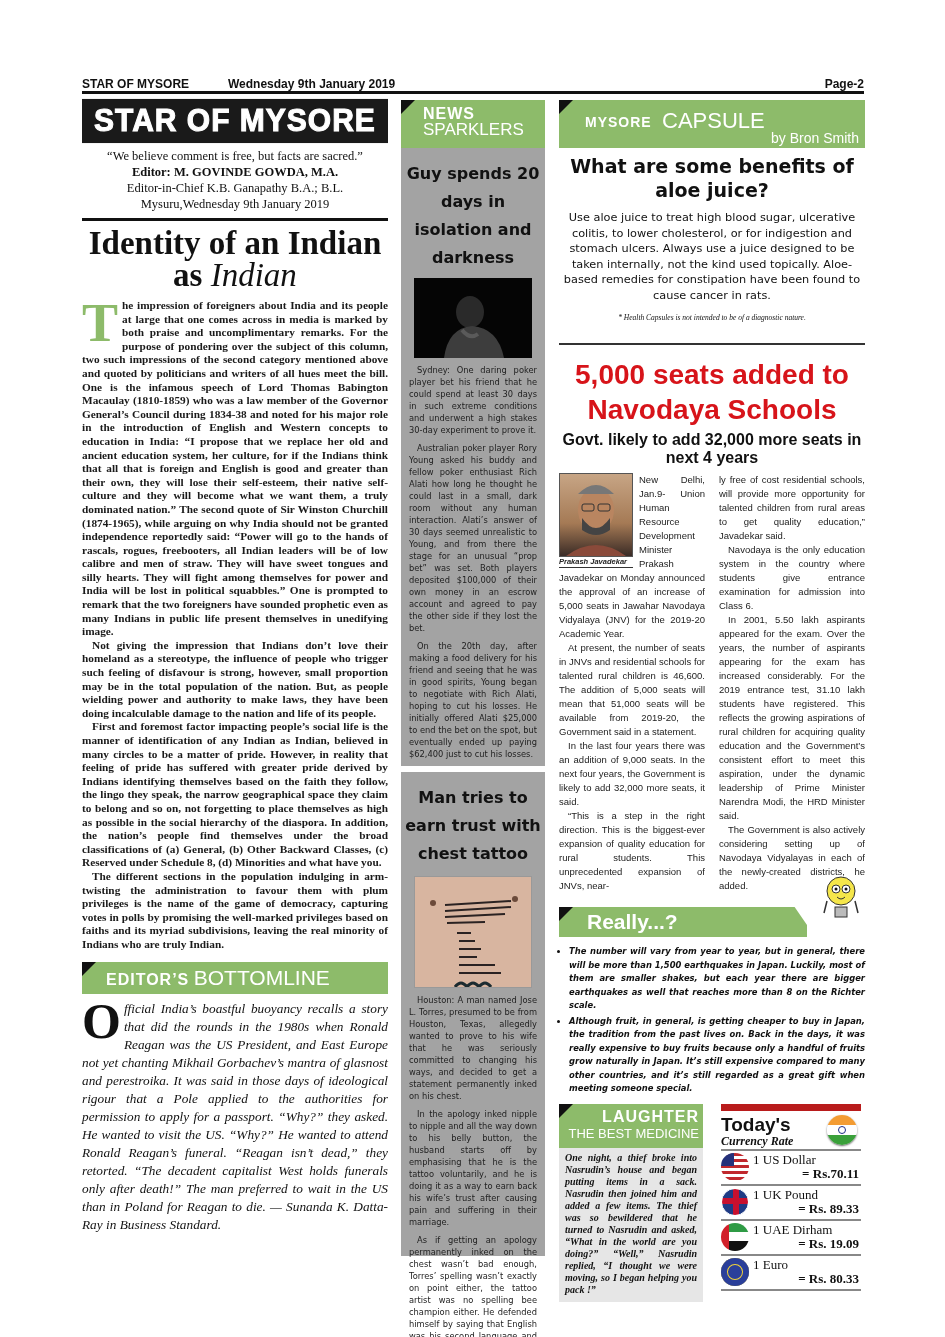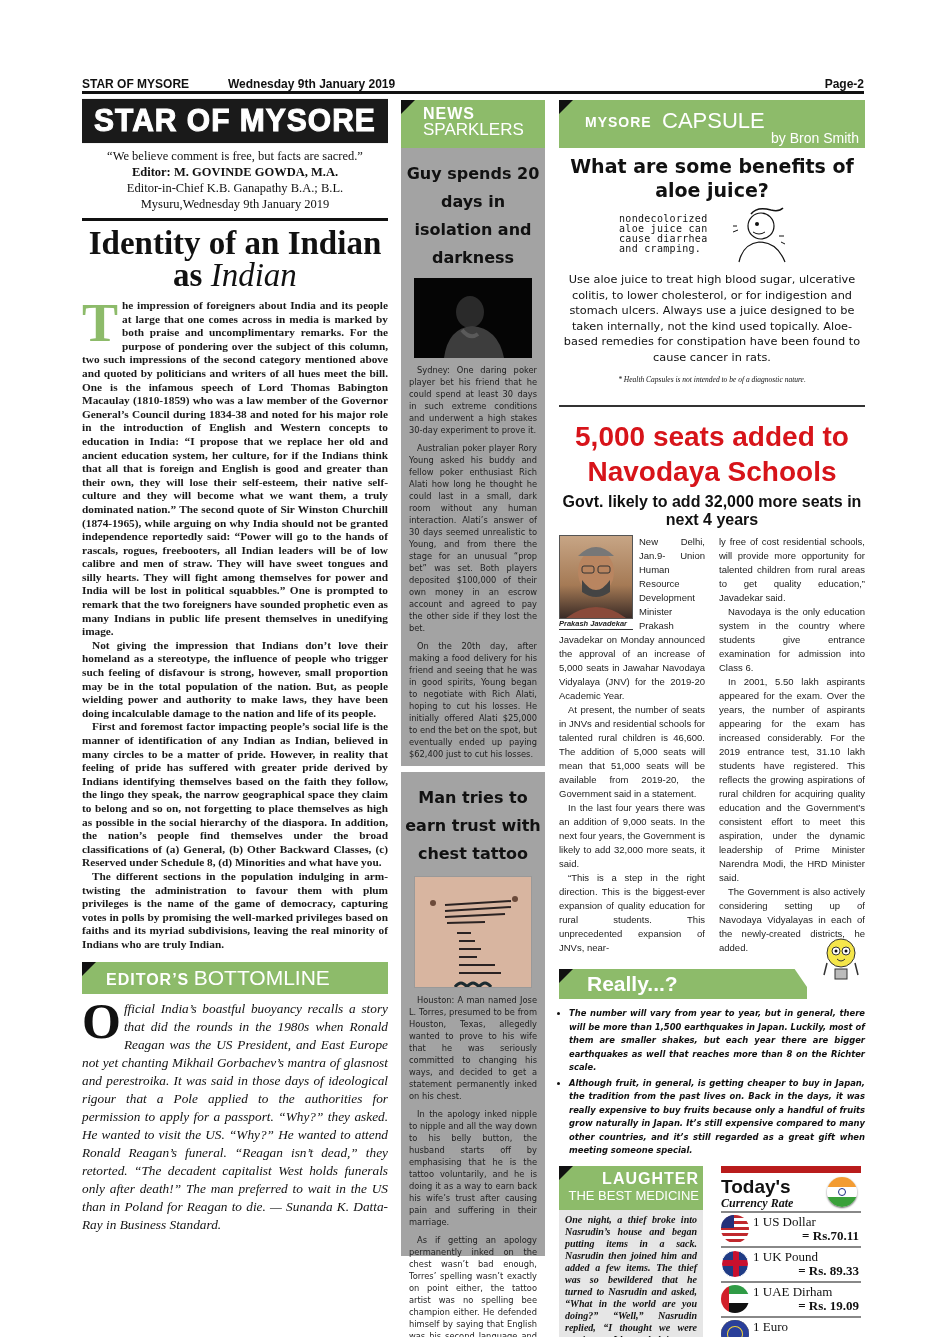--- a/index.html
+++ b/index.html
@@ -161,36 +161,20 @@
 </div>
 
 <div id="col3" class="abs">
   <div class="hc-head green">
     <div class="tri" style="left:0;top:0"></div>
     <span class="b">MYSORE</span>
     <span class="l">CAPSULE</span>
     <span class="by">by Bron Smith</span>
   </div>
   <div class="hc-title">What are some benefits of aloe juice?</div>
-  <div class="cartoon">
-    <div class="txt">
-      <div>nondecolorized</div>
-      <div>aloe juice can</div>
-      <div>cause diarrhea</div>
-      <div>and cramping.</div>
-    </div>
-    <svg class="abs" style="left:170px;top:0" width="70" height="58" viewBox="0 0 70 58">
-      <path d="M10 56 Q14 38 30 36 Q48 36 56 56" stroke="#111" fill="none" stroke-width="1.2"></path>
-      <circle cx="32" cy="20" r="13" stroke="#111" fill="none" stroke-width="1.2"></circle>
-      <path d="M22 8 q6 -8 20 -4 q8 2 12 -2" stroke="#111" fill="none" stroke-width="1.5"></path>
-      <circle cx="28" cy="18" r="2" fill="#111"></circle>
-        <path d="M24 26 q6 4 12 0" stroke="#111" fill="none"></path>
-      <path d="M4 20 l4 0 M4 26 l5 -2 M50 30 l5 0 M52 36 l4 2" stroke="#111"></path>
-    </svg>
-  </div>
   <div class="hc-body">Use aloe juice to treat high blood sugar, ulcerative colitis, to lower cholesterol, or for indigestion and stomach ulcers. Always use a juice designed to be taken internally, not the kind used topically.  Aloe-based remedies for constipation have been found to cause cancer in rats.</div>
   <div class="hc-note">* Health Capsules is not intended to be of a diagnostic nature.</div>
 
   <div class="red-head">5,000 seats added to Navodaya Schools</div>
   <div class="sub-head">Govt. likely to add 32,000 more seats in next 4 years</div>
   <div class="nv-cols">
     <div class="nv-col">
       <div class="photo">
         <svg width="72" height="82" viewBox="0 0 72 82">
           <ellipse cx="36" cy="36" rx="18" ry="22" fill="#b98560"></ellipse>

